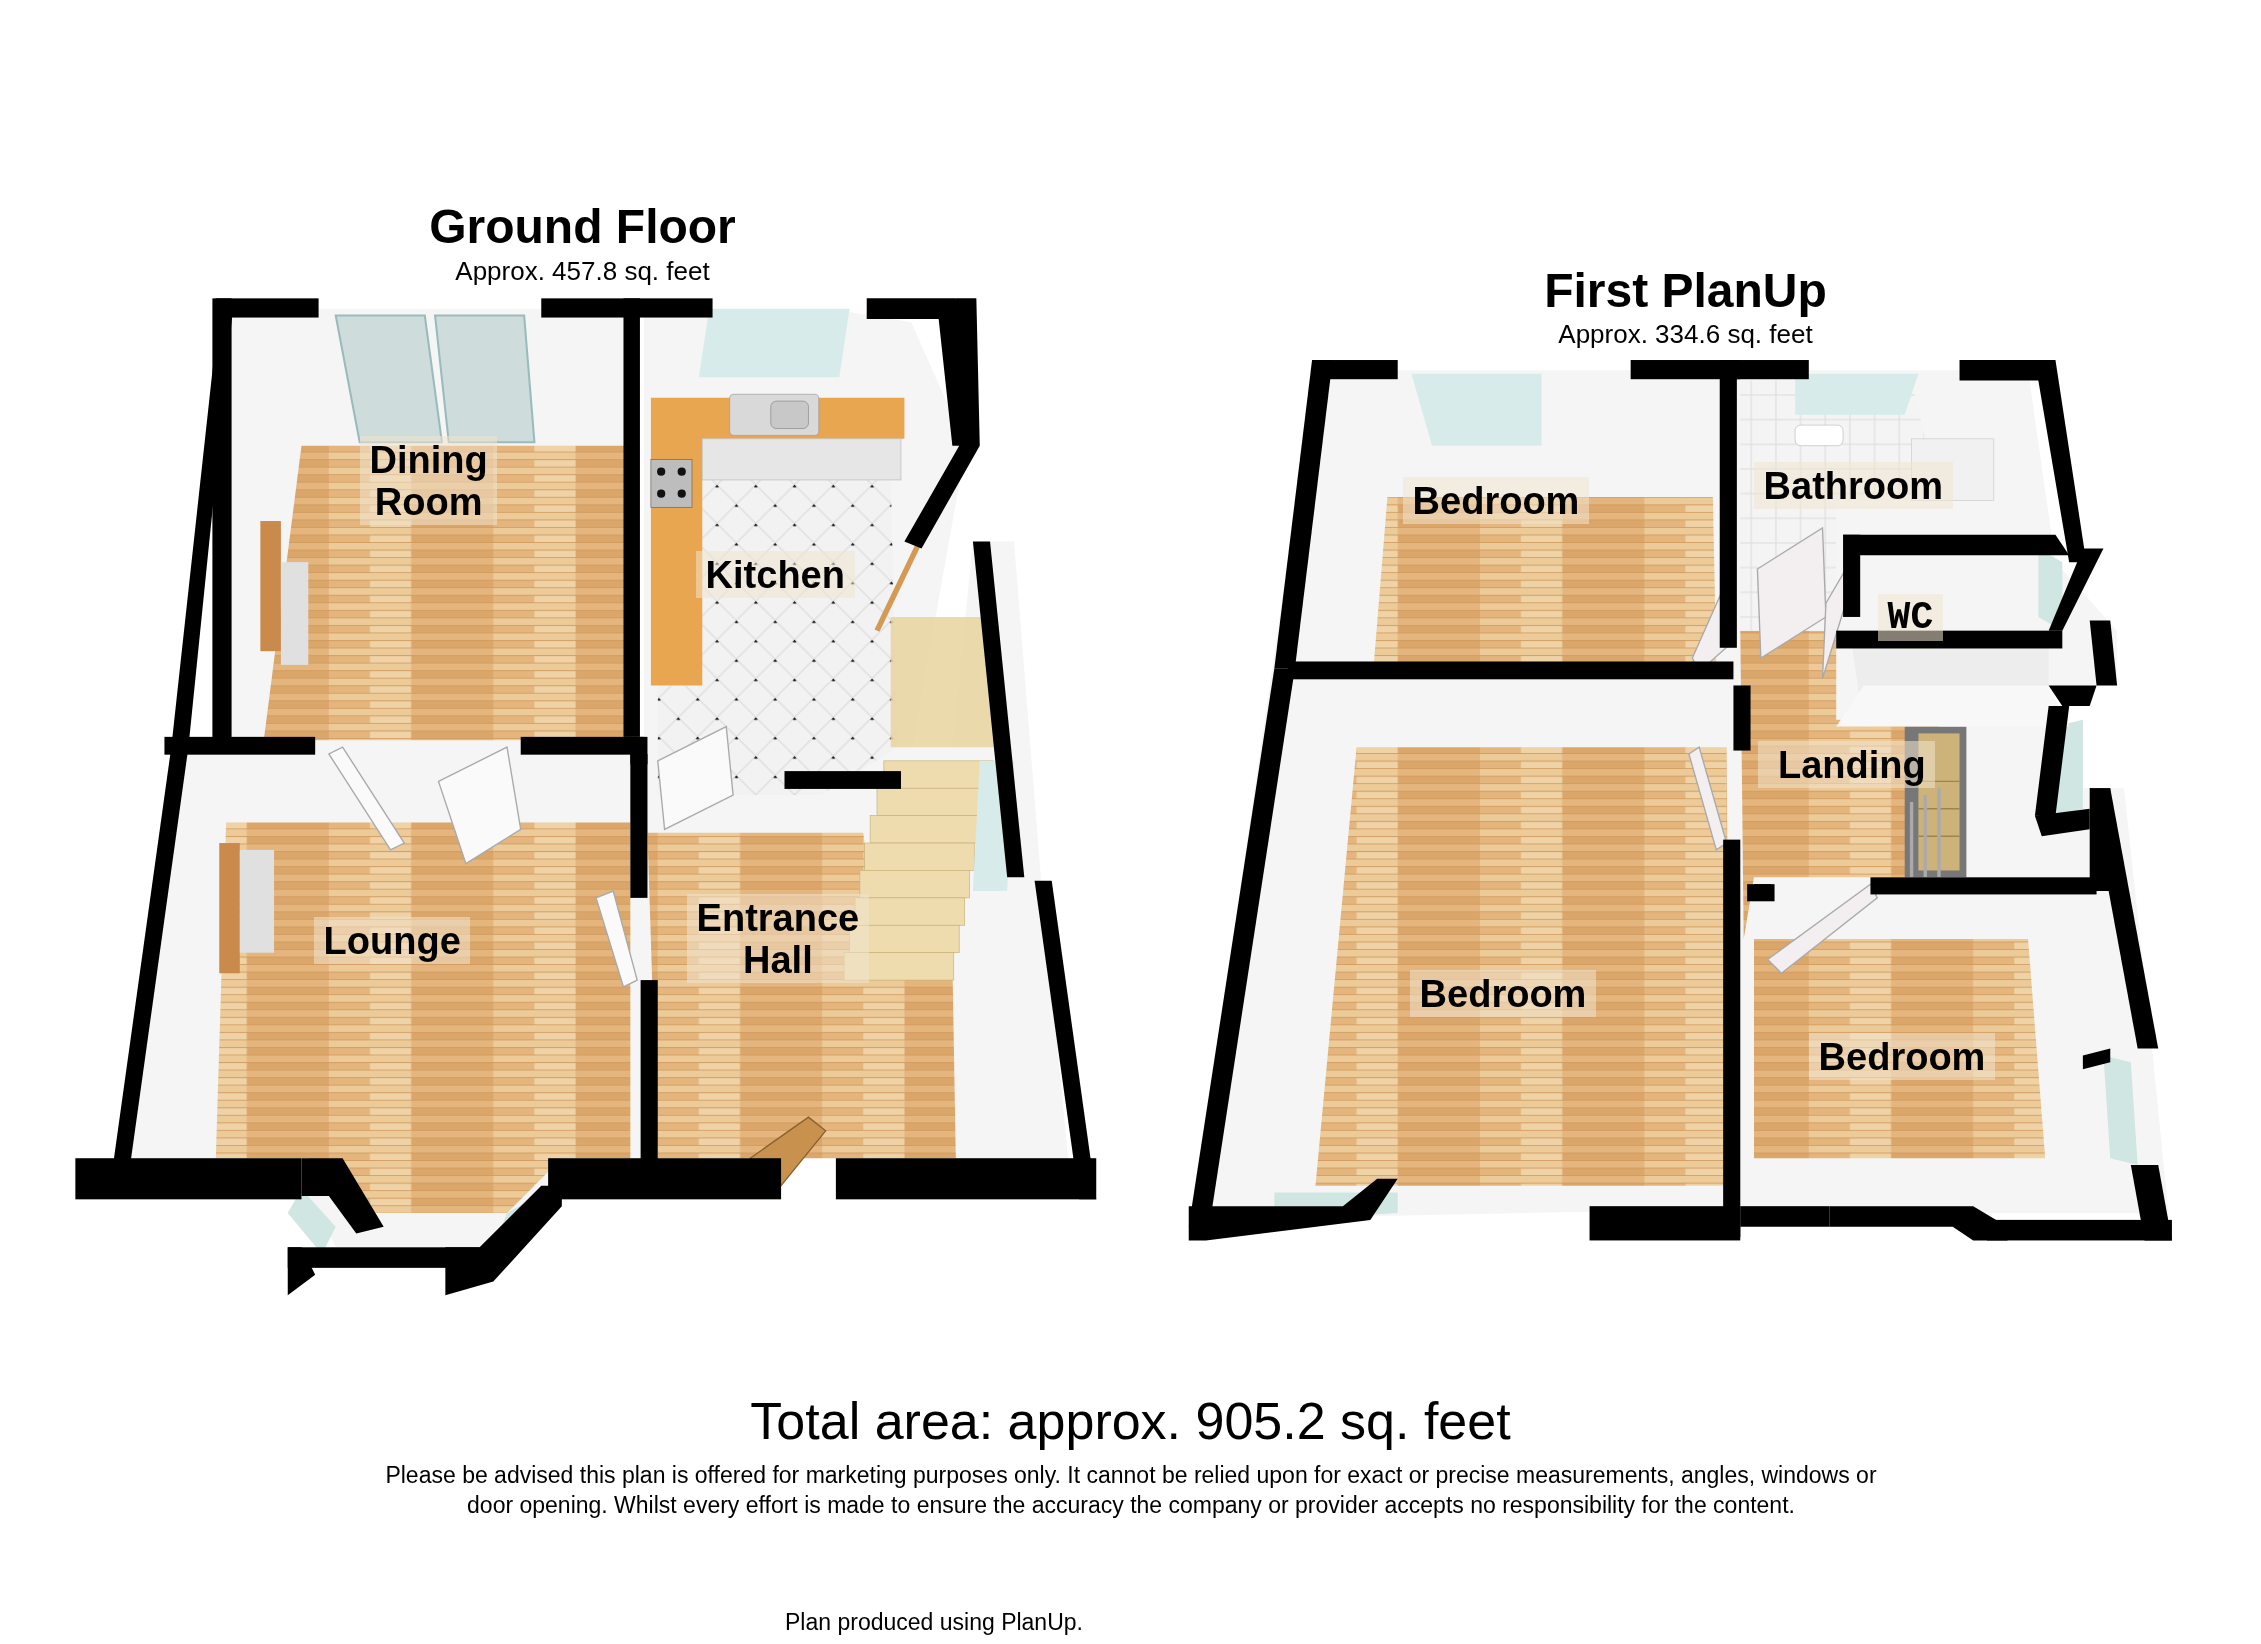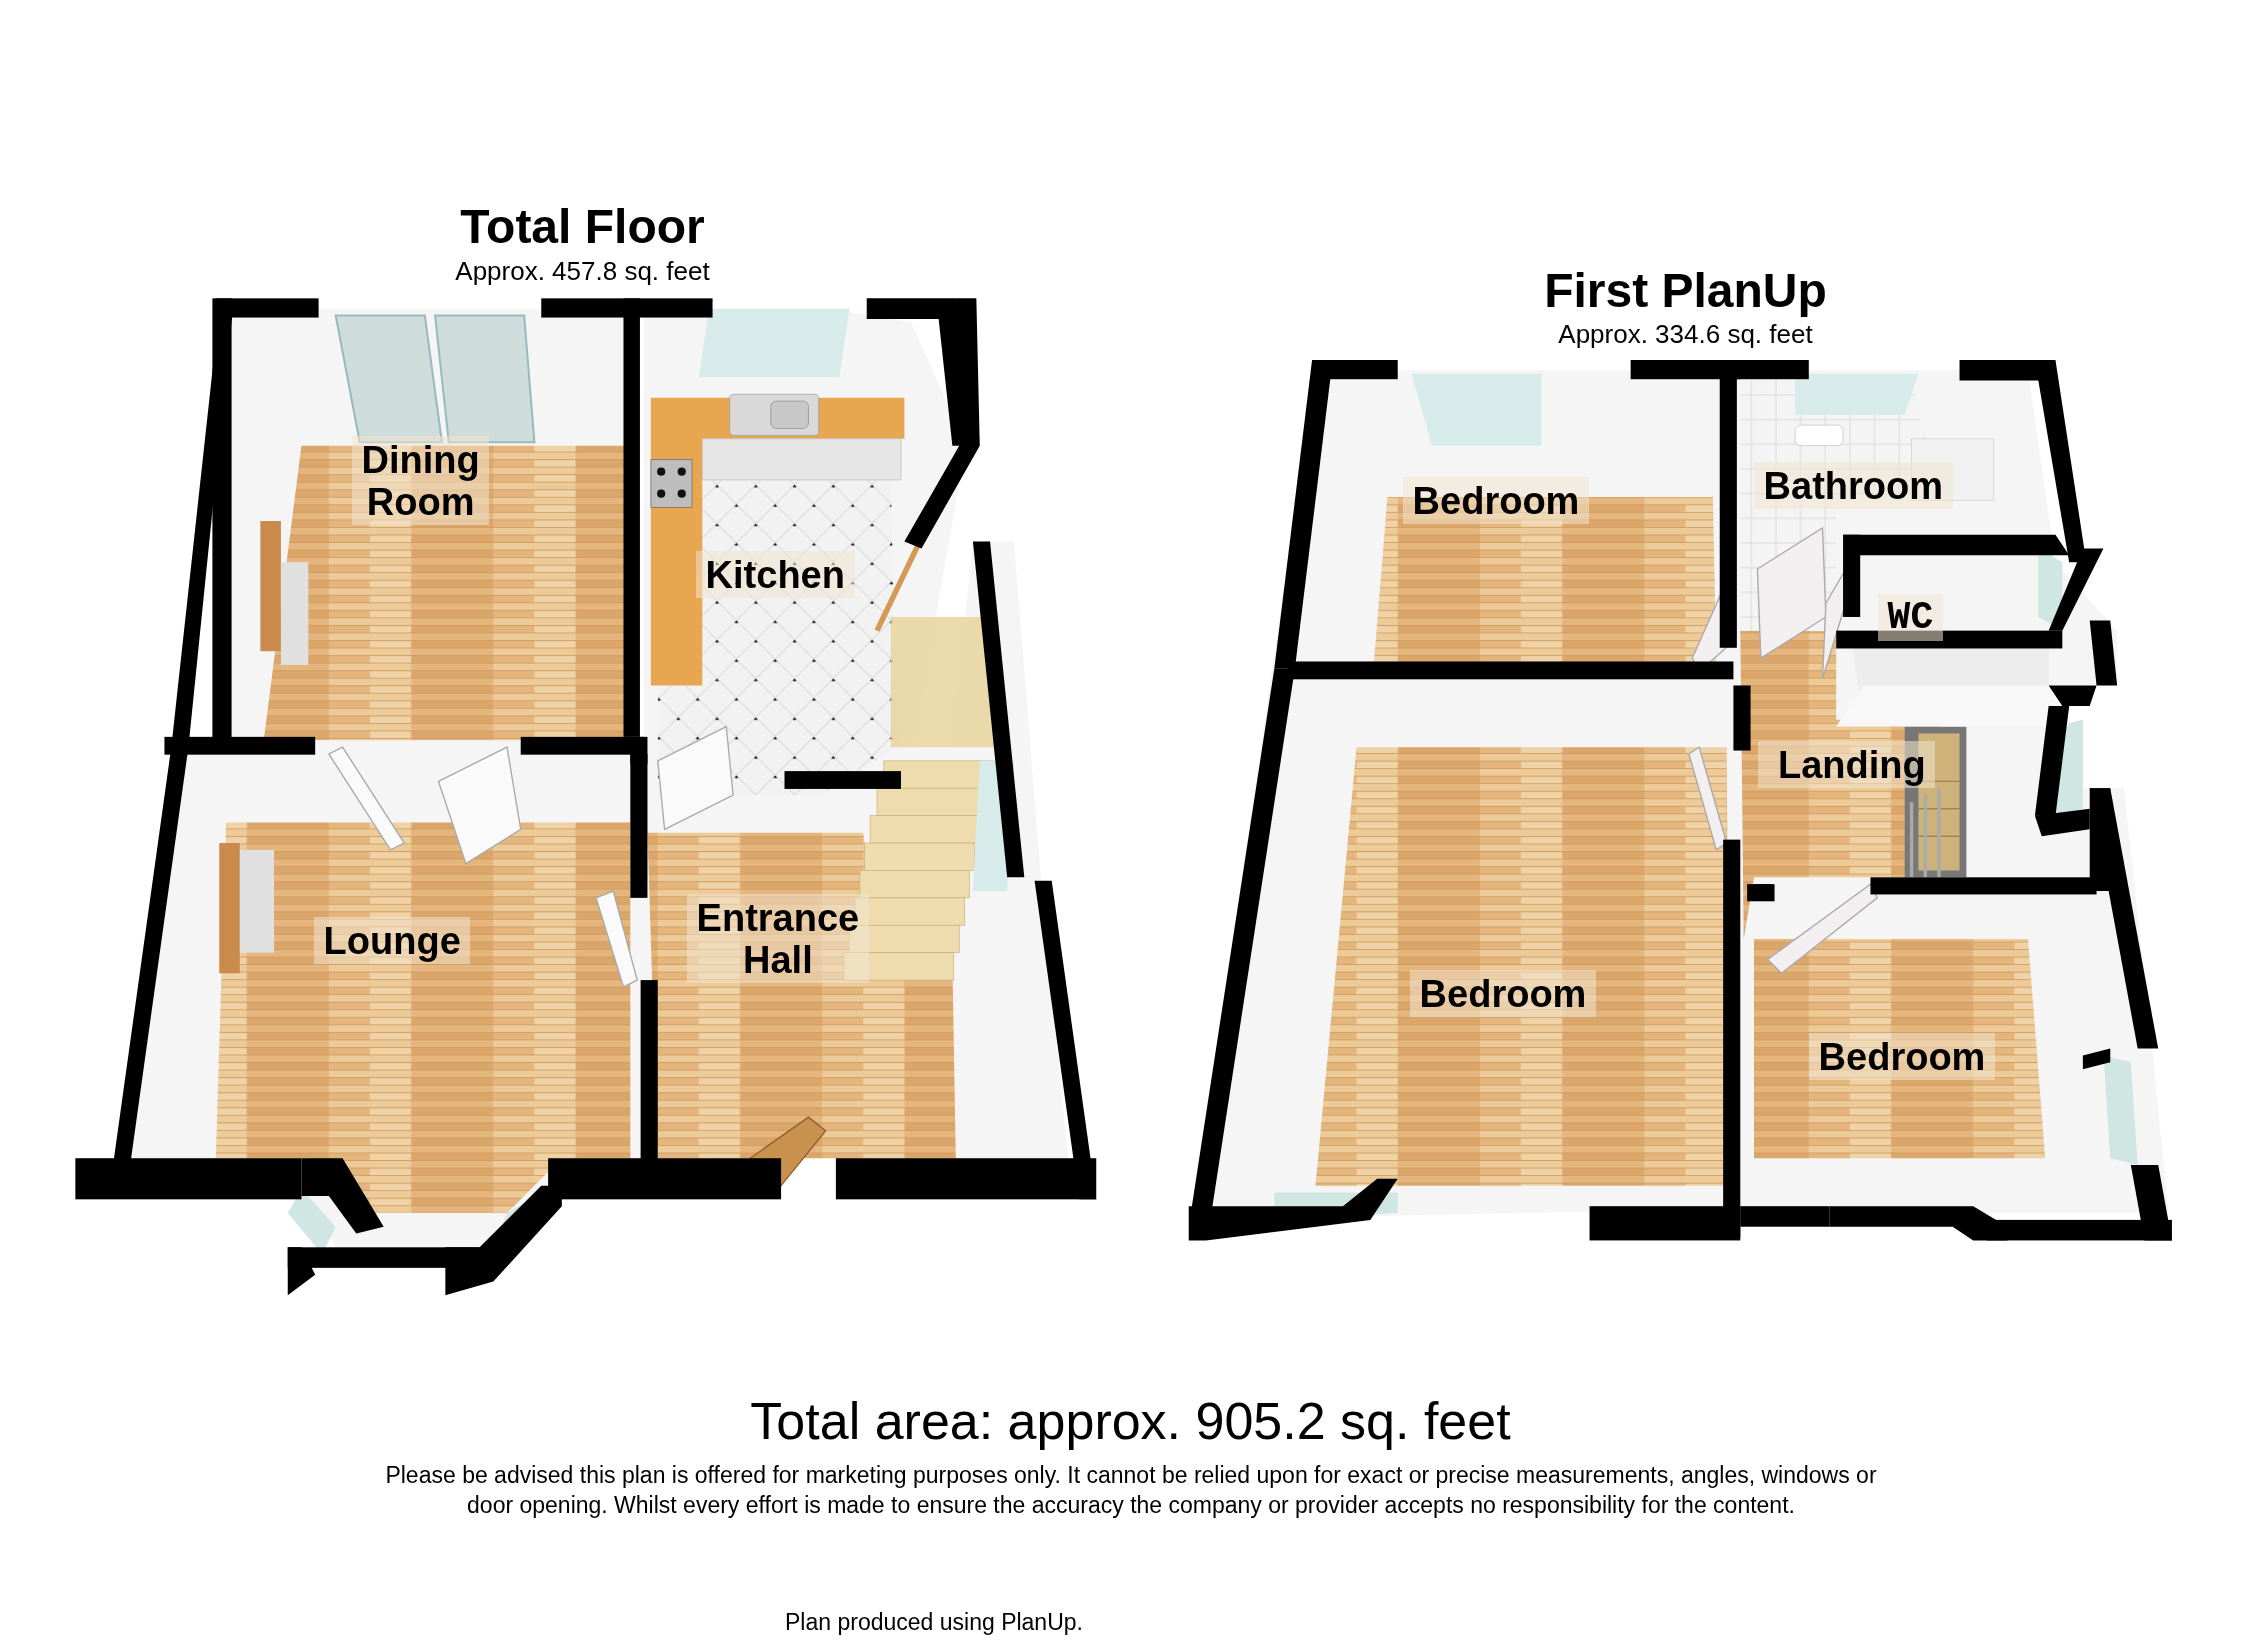--- a/index.html
+++ b/index.html
@@ -8,21 +8,21 @@
   .floor-sub { position:absolute; font-size:26px; text-align:center; white-space:nowrap; }
   .room-label { position:absolute; font-weight:bold; font-size:38px; line-height:42px; text-align:center; background:rgba(240,228,205,0.55); padding:2.7px 9.6px; white-space:nowrap; }
   svg { position:absolute; left:0; top:0; }
   .total { position:absolute; left:0; width:2261px; top:1391px; text-align:center; font-size:52px; }
   .disclaimer { position:absolute; left:384px; width:1494px; top:1460px; text-align:center; font-size:23px; line-height:30px; }
   .credit { position:absolute; left:0; width:1868px; top:1609px; text-align:center; font-size:23px; }
 </style>
 </head>
 <body>
 
-<div class="floor-title" style="left:384px; width:397px; top:199px;">Total Floor</div>
+<div class="floor-title" style="left:384px; width:397px; top:199px;">Ground Floor</div>
 <div class="floor-sub" style="left:384px; width:397px; top:256px;">Approx. 457.8 sq. feet</div>
 
 <div class="floor-title" style="left:1473px; width:425px; top:263px;">First PlanUp</div>
 <div class="floor-sub" style="left:1473px; width:425px; top:319px;">Approx. 334.6 sq. feet</div>
 
 <svg width="2261" height="1645" viewBox="0 0 3300 2400">
   <defs>
     <pattern id="wood" width="240" height="22" patternUnits="userSpaceOnUse">
       <rect width="240" height="22" fill="#e4b67e"></rect>
       <rect x="0" y="0" width="120" height="10" fill="#eccb99"></rect>
@@ -223,21 +223,21 @@
 
       <polygon points="1735,1760 1960,1760 2010,1720 2040,1720 2000,1780 1760,1810 1735,1810"></polygon>
       <rect x="2320" y="1760" width="220" height="50"></rect>
       <rect x="2540" y="1760" width="130" height="30"></rect>
       <polygon points="2670,1760 2880,1760 2930,1790 2930,1810 2880,1810 2850,1790 2670,1790"></polygon>
       <rect x="2900" y="1780" width="270" height="30"></rect>
     </g>
   </g>
 </svg>
 
-<div class="room-label" style="left:352px; top:436px; white-space:pre-line;">Dining
+<div class="room-label" style="left:360px; top:436px; white-space:pre-line;">Dining
 Room</div>
 <div class="room-label" style="left:696px; top:551px;">Kitchen</div>
 <div class="room-label" style="left:314px; top:917px;">Lounge</div>
 <div class="room-label" style="left:687px; top:894px; white-space:pre-line;">Entrance
 Hall</div>
 
 <div class="room-label" style="left:1403px; top:477px;">Bedroom</div>
 <div class="room-label" style="left:1754px; top:462px;">Bathroom</div>
 <div class="room-label" style="left:1878px; top:594px;font-family:Liberation Mono, monospace;">WC</div>
 <div class="room-label" style="left:1758px; top:741px;padding-left:20px;">Landing</div>

